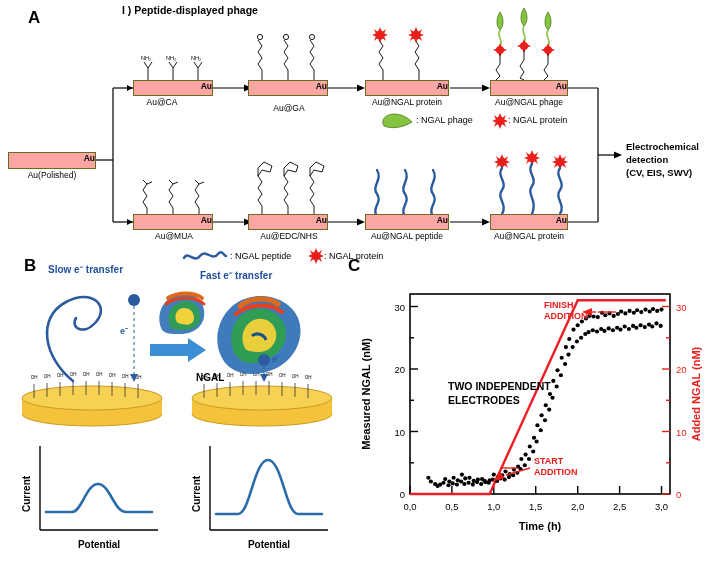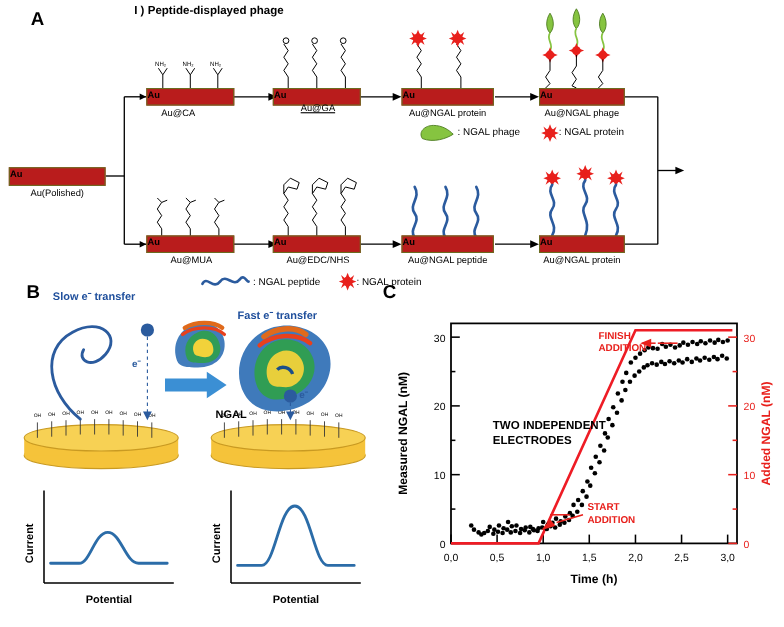--- a/index.html
+++ b/index.html
@@ -16,24 +16,24 @@
   .abs { position: absolute; }
   .panel-letter {
     font-weight: bold;
     font-size: 17px;
     color: #000;
   }
   .lbl { font-size: 9px; color: #000; }
   .lbl-b { font-size: 9.5px; color: #000; font-weight: bold; }
   .hdr { font-size: 10.5px; font-weight: bold; color: #000; text-align: right; }
   .au-bar {
-    background: #b91c1c;
+    background: #fca5a5;
     border: 1px solid #6b6b20;
     box-sizing: border-box;
-    text-align: left;
+    text-align: right;
     font-size: 8.5px;
     font-weight: bold;
     color: #000;
     line-height: 11px;
   }
   .cap { font-size: 8.5px; text-align: center; color: #000; }
   .red-txt { color: #e8201c; font-weight: bold; font-size: 9px; }
   .blue-txt { color: #1f4f9c; font-weight: bold; font-size: 10px; }
   svg { display: block; overflow: visible; }
   .axis-label { font-size: 11px; font-weight: bold; }
@@ -101,21 +101,21 @@
     <g stroke="#000" stroke-width="0.9" fill="none">
       <path d="M14,50 L14,40 L10,34 L14,28 L10,22 L14,16 L10,10"></path>
       <circle cx="12" cy="7" r="2.6"></circle>
       <path d="M40,50 L40,40 L36,34 L40,28 L36,22 L40,16 L36,10"></path>
       <circle cx="38" cy="7" r="2.6"></circle>
       <path d="M66,50 L66,40 L62,34 L66,28 L62,22 L66,16 L62,10"></path>
       <circle cx="64" cy="7" r="2.6"></circle>
     </g>
   </svg>
   <div class="abs au-bar" style="left:248px; top:80px; width:80px; height:16px;">Au</div>
-  <div class="abs cap" style="left:243px; top:93px; width:92px;text-decoration:underline;">Au@GA</div>
+  <div class="abs cap" style="left:243px; top:103px; width:92px;">Au@GA</div>
 
   <svg class="abs" style="left:361px; top:26px;" width="92" height="56">
     <g stroke="#000" stroke-width="0.9" fill="none">
       <path d="M22,54 L22,44 L18,38 L22,32 L18,26 L22,20 L18,14"></path>
       <path d="M58,54 L58,44 L54,38 L58,32 L54,26 L58,20 L54,14"></path>
     </g>
     <g fill="#e8201c">
       <circle cx="19" cy="9" r="4.5"></circle>
       <path d="M19,1 L21,6 L19,9 L17,6 Z"></path>
         <path d="M19,17 L21,12 L19,9 L17,12 Z"></path>
@@ -291,25 +291,30 @@
       <path d="M-8,0 L-3,2 L0,0 L-3,-2 Z"></path>
         <path d="M8,0 L3,2 L0,0 L3,-2 Z"></path>
       <path d="M-6,-6 L-1,-2 L0,0 L-4,-1 Z"></path>
         <path d="M6,6 L1,2 L0,0 L4,1 Z"></path>
       <path d="M6,-6 L1,-2 L0,0 L4,-1 Z"></path>
         <path d="M-6,6 L-1,2 L0,0 L-4,1 Z"></path>
     </g>
   </svg>
   <div class="abs lbl" style="left:324px; top:251px;">: NGAL protein</div>
 
+  <div class="abs lbl-b" style="left:626px; top:140px; width:86px; line-height:13px;">
+    <div>Electrochemical</div>
+    <div>detection</div>
+    <div>(CV, EIS, SWV)</div>
+  </div>
 
   <div class="abs panel-letter" style="left:24px; top:256px;">B</div>
 
   <div class="abs blue-txt" style="left:48px; top:262px;">Slow e⁻ transfer</div>
-  <div class="abs blue-txt" style="left:200px; top:279px;margin-left:16px;">Fast e⁻ transfer</div>
+  <div class="abs blue-txt" style="left:200px; top:268px;">Fast e⁻ transfer</div>
 
   <svg class="abs" style="left:14px; top:278px;" width="330" height="160">
 
     <ellipse cx="78" cy="136" rx="70" ry="12" fill="#f5c33a" stroke="#c99a22" stroke-width="1"></ellipse>
     <rect x="8" y="120" width="140" height="16" fill="#f5c33a" stroke="none"></rect>
     <ellipse cx="78" cy="120" rx="70" ry="12" fill="#f7d154" stroke="#c99a22" stroke-width="1"></ellipse>
     <g stroke="#333" stroke-width="0.8">
       <line x1="20" y1="120" x2="20" y2="106"></line>
         <line x1="33" y1="119" x2="33" y2="105"></line>
       <line x1="46" y1="118" x2="46" y2="104"></line>

